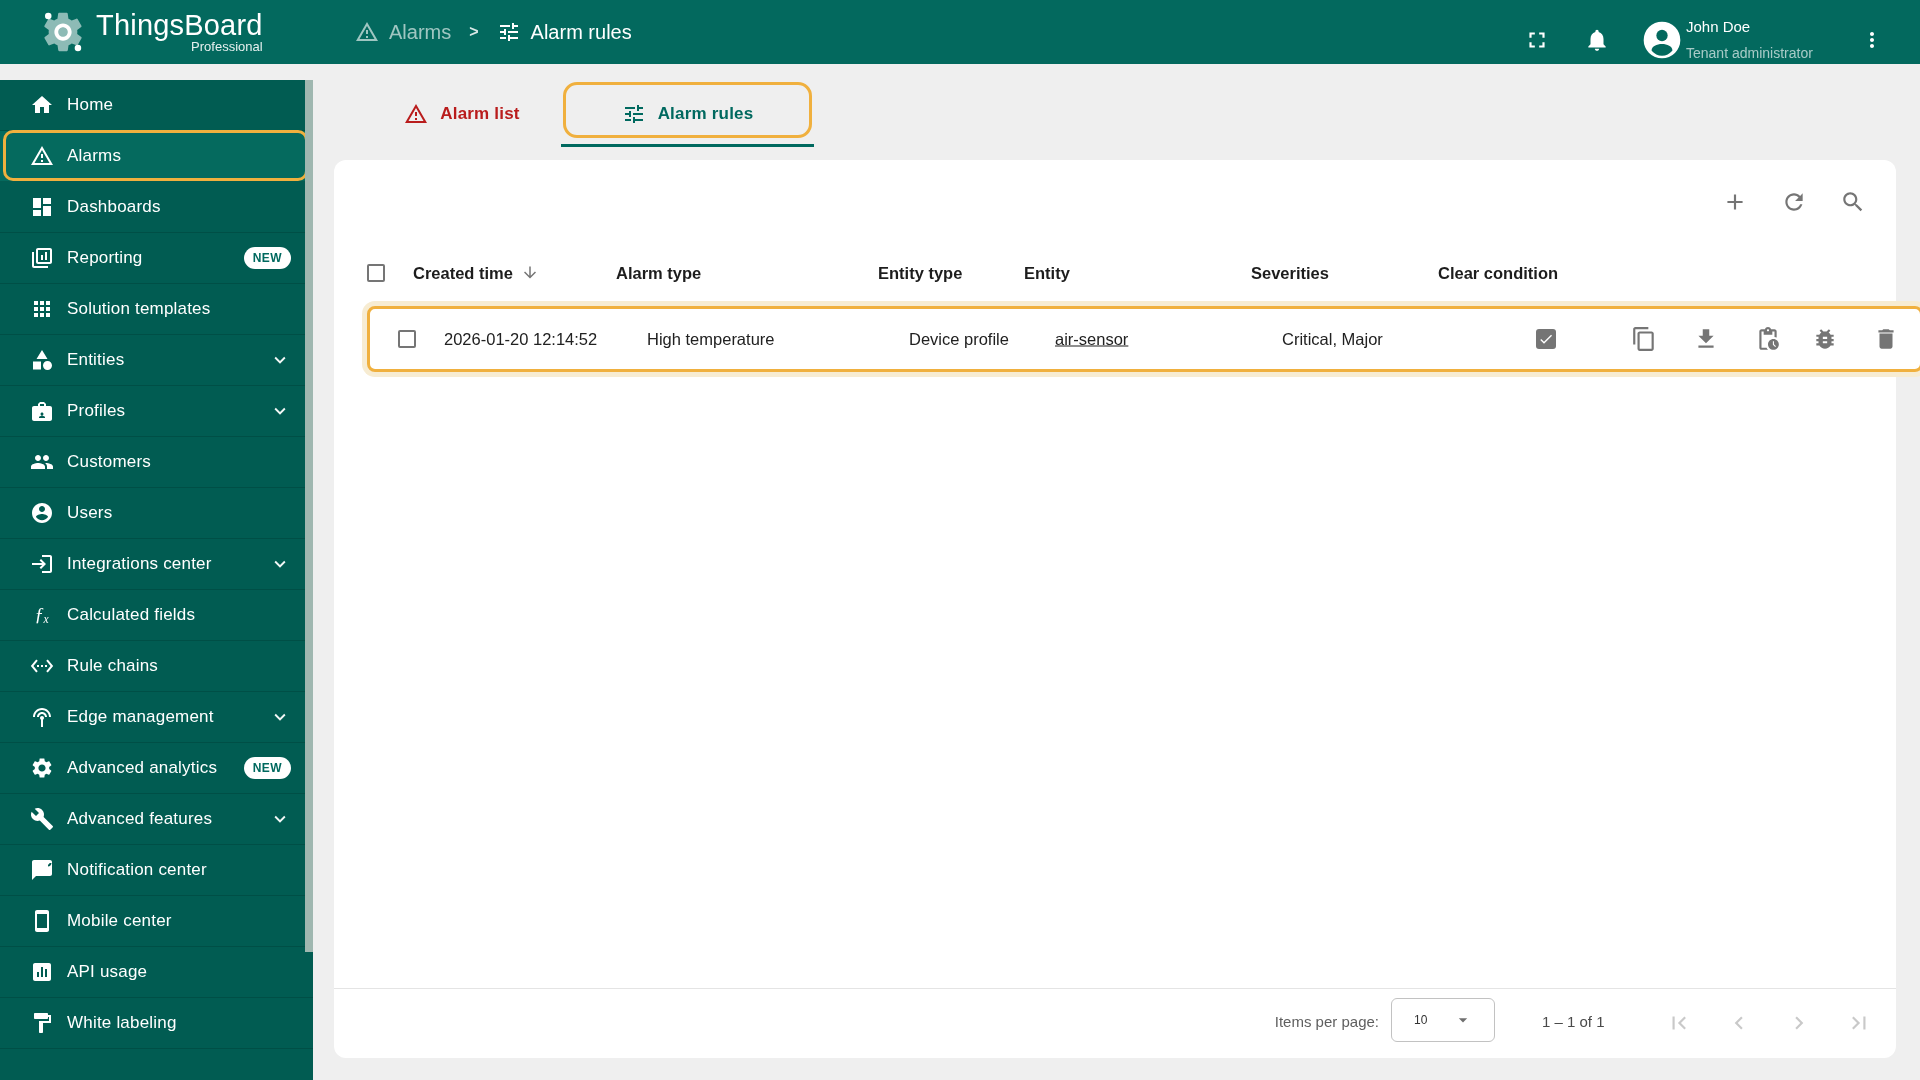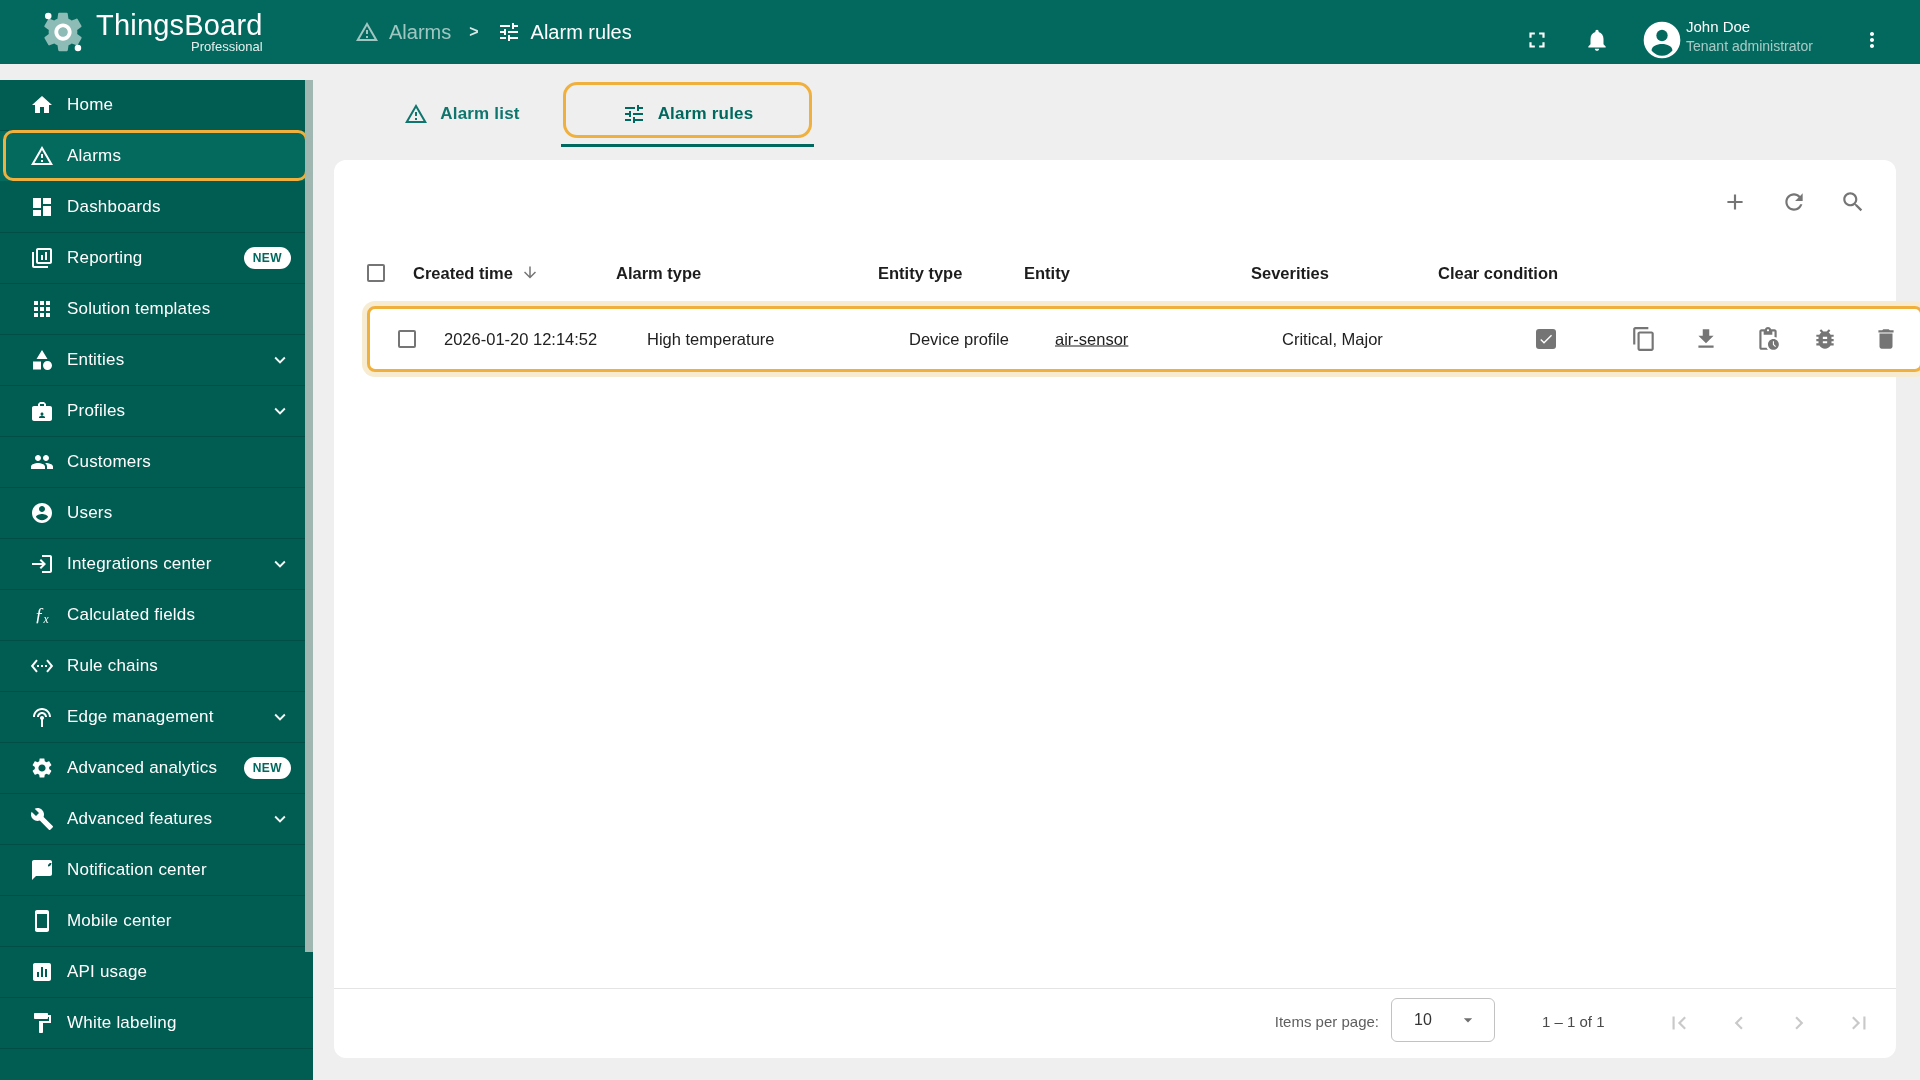--- a/index.html
+++ b/index.html
@@ -26,21 +26,21 @@
   .crumb{display:flex;align-items:center;gap:10px;font-size:20px;}
   .crumb.dim{color:rgba(255,255,255,.62);}
   .crumb.bright{color:#fff;font-weight:500;}
   .crumb svg{width:24px;height:24px;}
   .crumb-sep{color:rgba(255,255,255,.85);font-size:16px;font-weight:700;margin:0 6px;}
   .header-right{position:absolute;right:0;top:0;height:80px;display:flex;align-items:center;}
   .hbtn{width:26px;height:26px;color:#fff;cursor:pointer;}
   .fullscreen-btn{position:absolute;right:370px;top:27px;}
   .bell-btn{position:absolute;right:310px;top:27px;}
   .avatar{position:absolute;right:238px;top:20px;width:40px;height:40px;}
-  .user-block{position:absolute;right:84px;top:18px;width:150px;display:flex;flex-direction:column;gap:3px;}
+  .user-block{position:absolute;right:84px;top:18px;width:150px;display:flex;flex-direction:column;gap:10px;}
   .user-name{color:#fff;font-size:15px;}
   .user-role{color:rgba(255,255,255,.65);font-size:14px;}
   .kebab-btn{position:absolute;right:36px;top:28px;width:24px;height:24px;color:#fff;cursor:pointer;}
 
   
   .sidebar{position:absolute;left:0;top:80px;width:313px;height:1000px;background:var(--sidebar-teal);overflow:hidden;}
   .side-item{position:relative;height:51px;display:flex;align-items:center;padding-left:30px;color:#fff;
     border-bottom:1px solid rgba(0,0,0,.14);cursor:pointer;}
   .side-item .mi{width:24px;height:24px;flex:0 0 24px;color:#fff;}
   .side-item .lbl{margin-left:13px;font-size:17px;font-weight:500;letter-spacing:.2px;white-space:nowrap;}
@@ -48,21 +48,21 @@
   .ring{position:absolute;left:3px;right:5px;top:-1px;bottom:0;border:3px solid var(--amber);border-radius:10px;pointer-events:none;}
   .new-badge{margin-left:auto;margin-right:22px;background:#fff;color:var(--accent-teal);font-size:12px;font-weight:700;
     padding:4px 9px;border-radius:11px;letter-spacing:.4px;}
   .chev{margin-left:auto;margin-right:22px;width:22px;height:22px;color:rgba(255,255,255,.95);}
   .fx-glyph{width:24px;flex:0 0 24px;font-size:19px;font-style:italic;font-family:"Liberation Serif",serif;line-height:24px;text-align:center;}
   .side-scrollbar{position:absolute;right:0;top:0;width:8px;height:872px;background:#9fb7b0;}
 
   
   .tabbar{position:absolute;left:313px;top:80px;right:0;height:67px;display:flex;padding-left:50px;background:var(--content-gray);}
   .tab{position:relative;height:67px;display:flex;align-items:center;justify-content:center;gap:12px;cursor:pointer;}
-  .tab-alarm-list{width:198px;color:#0f766e;text-align:center;}
+  .tab-alarm-list{width:198px;color:#b91c1c;text-align:center;}
   .tab-alarm-rules{width:253px;color:var(--accent-teal);}
   .tab .t-ico{width:24px;height:24px;}
   .tab .t-lbl{font-size:17px;font-weight:600;letter-spacing:.2px;}
   .tab.active::after{content:"";position:absolute;left:0;right:0;bottom:0;height:3px;background:var(--accent-teal);}
   .tab-ring{position:absolute;left:2px;right:2px;top:2px;bottom:9px;border:3px solid var(--amber);border-radius:14px;pointer-events:none;}
 
   
   .card{position:absolute;left:334px;top:160px;width:1562px;height:898px;background:#fff;border-radius:12px;}
   .filter-btn{position:absolute;left:30px;top:21px;width:201px;height:43px;border:1.5px solid var(--accent-teal);
     border-radius:8px;background:#fff;color:var(--accent-teal);display:flex;align-items:center;justify-content:center;gap:10px;cursor:pointer;}
@@ -89,21 +89,21 @@
     background:var(--icon-gray);display:flex;align-items:center;justify-content:center;cursor:pointer;}
   .cb-checked svg{width:16px;height:16px;color:#fff;}
   .row-ic{position:absolute;top:50%;transform:translateY(-50%);width:26px;height:26px;color:var(--icon-gray);cursor:pointer;}
   .ic-copy{left:1261px;} .ic-download{left:1323px;} .ic-clock{left:1385px;} .ic-bug{left:1442px;} .ic-delete{left:1503px;}
 
   
   .pag-divider{position:absolute;left:0;top:828px;width:100%;height:1px;background:#e4e4e4;}
   .pag-label{position:absolute;right:517px;top:853px;font-size:15px;color:#5f5f5f;}
   .pag-select{position:absolute;left:1057px;top:838px;width:104px;height:44px;border:1px solid #c2c2c2;border-radius:6px;
     display:flex;align-items:center;cursor:pointer;background:#fff;}
-  .pag-select .val{margin-left:22px;font-size:16px;color:#333;}
+  .pag-select .val{margin-left:22px;font-size:12px;color:#333;}
   .pag-select .caret{margin-left:26px;width:20px;height:20px;color:#6f6f6f;}
   .pag-range{position:absolute;left:1208px;top:853px;font-size:15px;color:#4a4a4a;}
   .pag-nav{position:absolute;top:850px;width:26px;height:26px;color:#c9c9c9;}
   .nav-first{left:1332px;} .nav-prev{left:1392px;} .nav-next{left:1452px;} .nav-last{left:1512px;}
 </style>
 </head>
 <body>
 
 <div class="app-header">
   <div class="logo">

